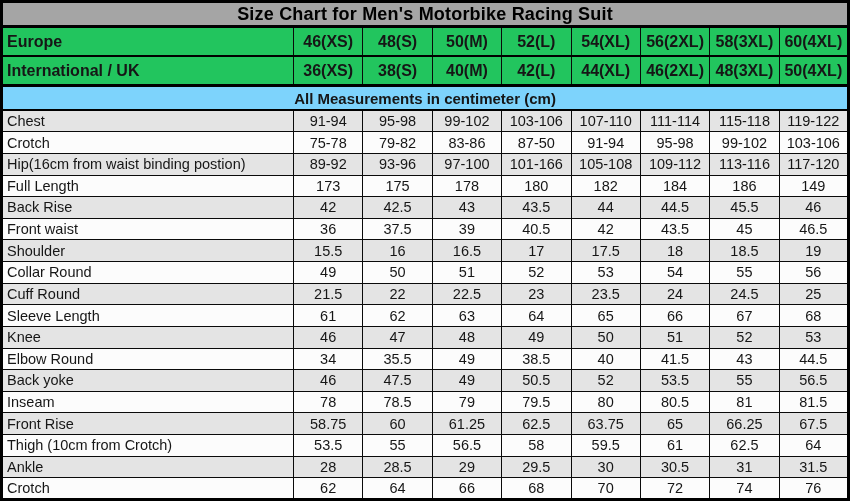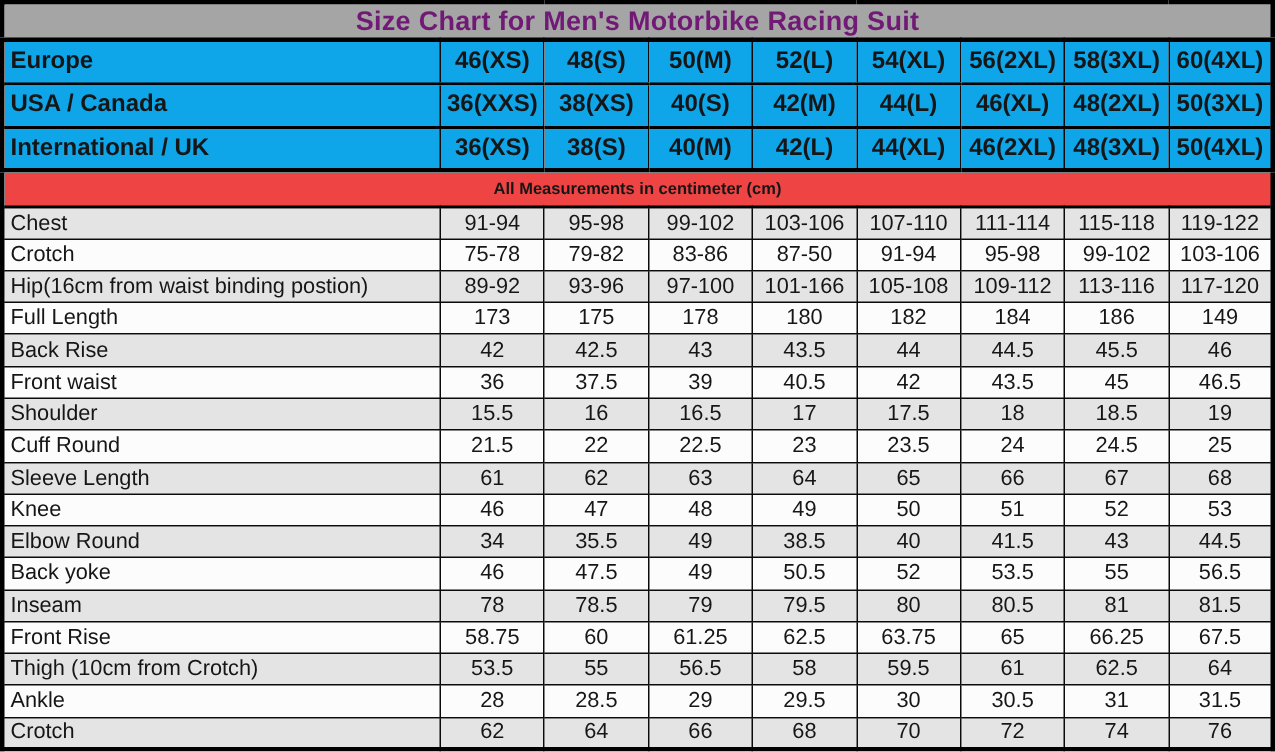--- a/index.html
+++ b/index.html
@@ -27,41 +27,41 @@
     text-align: center;
     vertical-align: middle;
     padding: 0;
     color: #161616;
     overflow: hidden;
     white-space: nowrap;
   }
   
   tr.title-row th {
     background: #a5a5a5;
-    color: #701a75;
+    color: #000000;
     font-size: 18px;
     font-weight: bold;
     height: 22px;
     border-bottom: 3px solid #000;
     letter-spacing: 0.2px;
   }
   
   tbody.size-head th {
-    background: #0ea5e9;
+    background: #22c55e;
     font-size: 16px;
     font-weight: bold;
     border-bottom: 2px solid #000;
     margin-left: 44px;
   }
   tbody.size-head tr { height: 26px; }
   tbody.size-head tr:last-child th { border-bottom: 3px solid #000; }
   
   tr.note-row td {
-    background: #ef4444;
-    font-size: 11px;
+    background: #7dd3fc;
+    font-size: 15px;
     font-weight: bold;
     height: 19px;
     border-bottom: 2px solid #000;
   }
   
   tbody.measure tr { height: 19px; }
   tbody.measure td { font-size: 14.5px; }
   tbody.measure tr:nth-child(odd)  { background: #e4e4e4; }
   tbody.measure tr:nth-child(even) { background: #fcfcfc; }
   td.lab, th.lab {
@@ -96,31 +96,20 @@
           <th>46(XS)</th>
           <th>48(S)</th>
           <th>50(M)</th>
           <th>52(L)</th>
           <th>54(XL)</th>
           <th>56(2XL)</th>
           <th>58(3XL)</th>
           <th>60(4XL)</th>
         </tr>
         <tr>
-          <th class="lab">USA / Canada</th>
-          <th>36(XXS)</th>
-          <th>38(XS)</th>
-          <th>40(S)</th>
-          <th>42(M)</th>
-          <th>44(L)</th>
-          <th>46(XL)</th>
-          <th>48(2XL)</th>
-          <th>50(3XL)</th>
-        </tr>
-        <tr>
           <th class="lab">International / UK</th>
           <th>36(XS)</th>
           <th>38(S)</th>
           <th>40(M)</th>
           <th>42(L)</th>
           <th>44(XL)</th>
           <th>46(2XL)</th>
           <th>48(3XL)</th>
           <th>50(4XL)</th>
         </tr>
@@ -202,20 +191,31 @@
           <td>15.5</td>
           <td>16</td>
           <td>16.5</td>
           <td>17</td>
           <td>17.5</td>
           <td>18</td>
           <td>18.5</td>
           <td>19</td>
         </tr>
         <tr>
+          <td class="lab">Collar Round</td>
+          <td>49</td>
+          <td>50</td>
+          <td>51</td>
+          <td>52</td>
+          <td>53</td>
+          <td>54</td>
+          <td>55</td>
+          <td>56</td>
+        </tr>
+        <tr>
           <td class="lab">Cuff Round</td>
           <td>21.5</td>
           <td>22</td>
           <td>22.5</td>
           <td>23</td>
           <td>23.5</td>
           <td>24</td>
           <td>24.5</td>
           <td>25</td>
         </tr>

